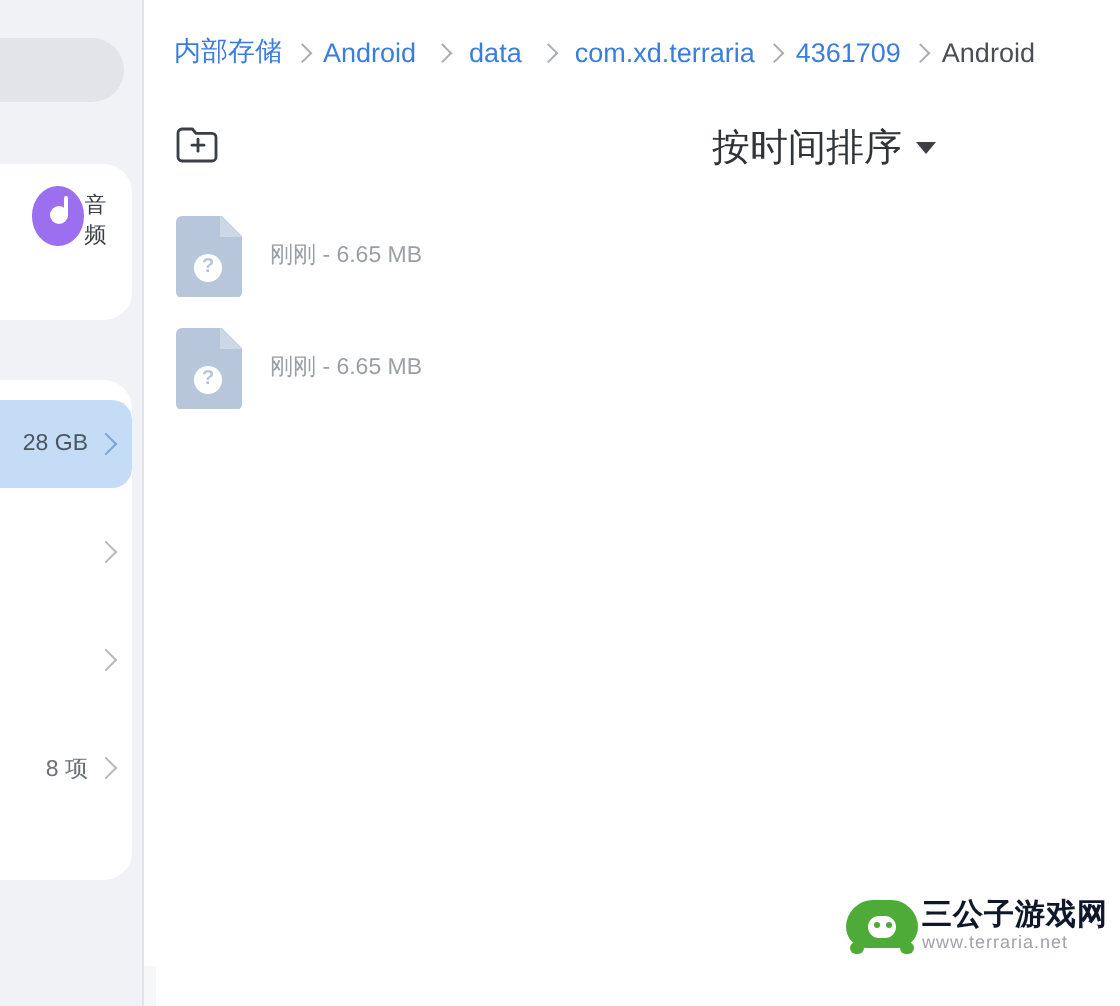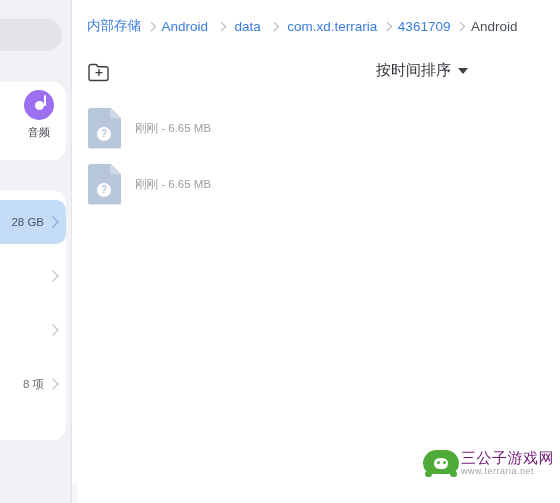--- a/index.html
+++ b/index.html
@@ -69,21 +69,21 @@
     height: 78px;
     background: #ffffff;
     border-radius: 14px;
   }
   .cat-tile {
     position: absolute;
     left: 62px;
     top: 8px;
     width: 46px;
     display: flex;
-    flex-direction: column;
+    flex-direction: row;
     align-items: center;
   }
   .audio-icon {
     width: 30px;
     height: 30px;
     border-radius: 50%;
     background: #9b6ff0;
     position: relative;
   }
   .audio-icon::after {
@@ -209,21 +209,21 @@
     top: 0;
     width: 26px;
     height: 24px;
   }
   .sort-btn {
     position: absolute;
     right: 78px;
     top: 1px;
     display: flex;
     align-items: center;
-    font-size: 15px;
+    font-size: 19px;
     color: #303438;
     white-space: nowrap;
     margin-left: 34px;
   }
   .caret-down {
     margin-left: 7px;
     width: 0;
     height: 0;
     border-left: 5px solid transparent;
     border-right: 5px solid transparent;
@@ -341,22 +341,22 @@
     width: 7px;
     height: 6px;
     background: #4eab38;
     border-radius: 3px;
   }
   .wm-logo .foot.l { left: 4px; }
   .wm-logo .foot.r { right: 4px; }
   .wm-text { display: flex; flex-direction: column; }
   .wm-title {
     font-size: 15px;
-    font-weight: normal;
-    color: #701a75;
+    font-weight: bold;
+    color: #0f172a;
     line-height: 17px;
     letter-spacing: 0.5px;
   }
   .wm-url {
     font-size: 9px;
     color: #9fa4aa;
     line-height: 11px;
     letter-spacing: 0.5px;
   }
 </style>

